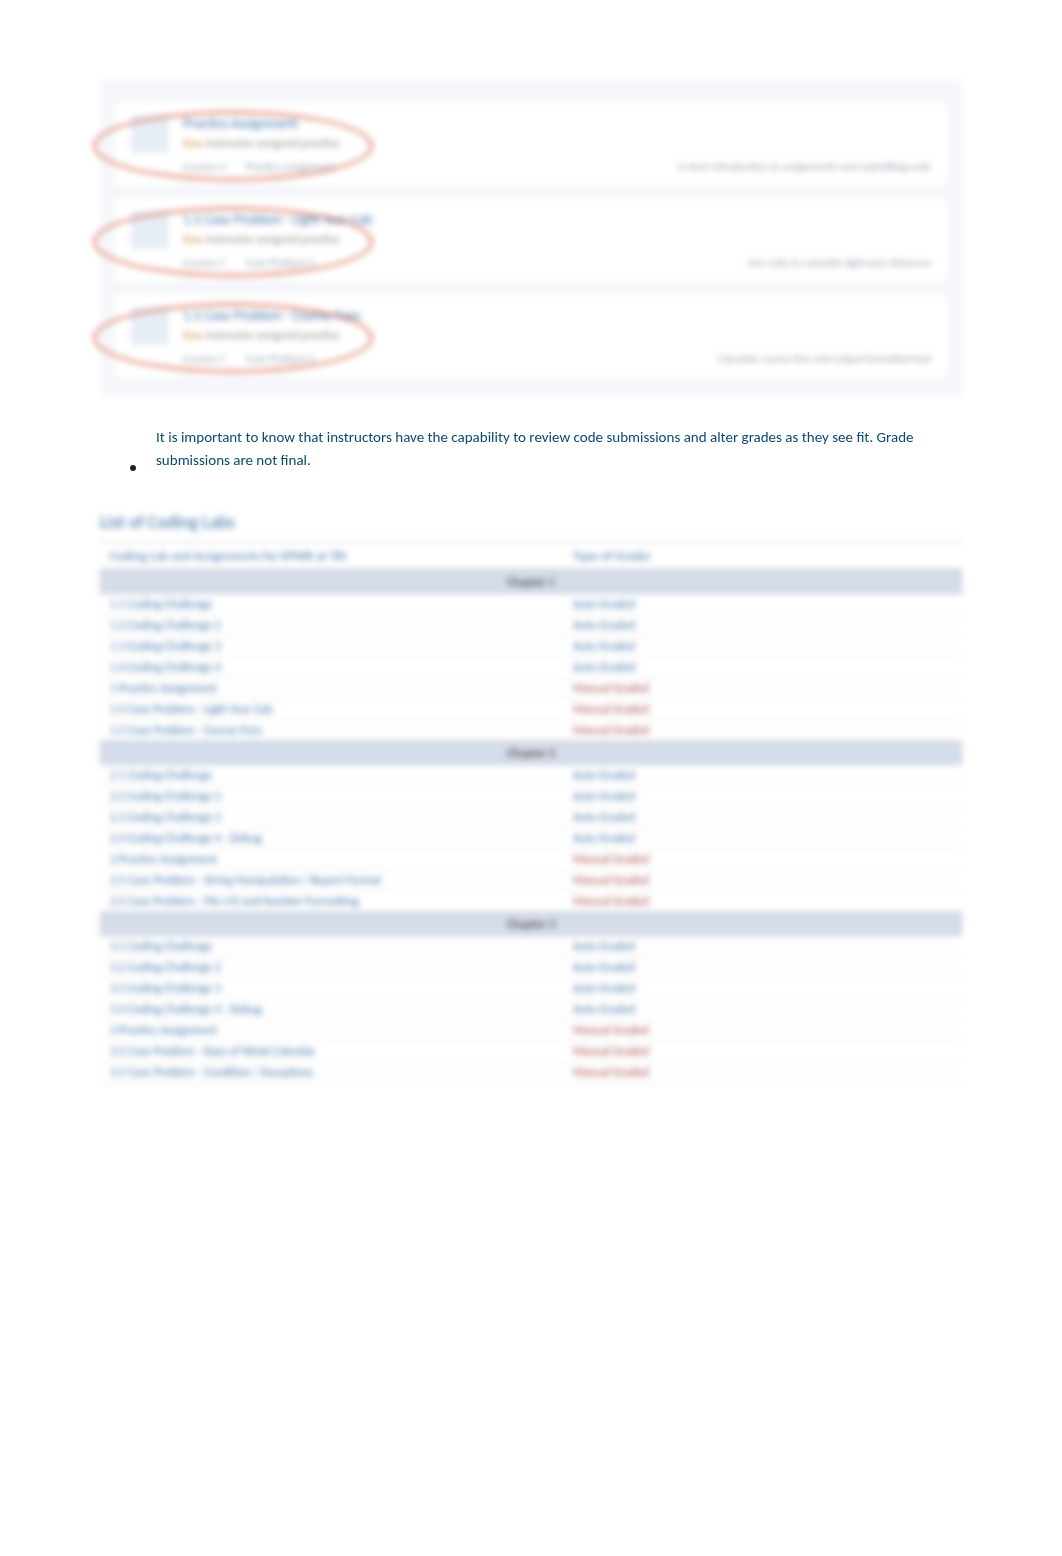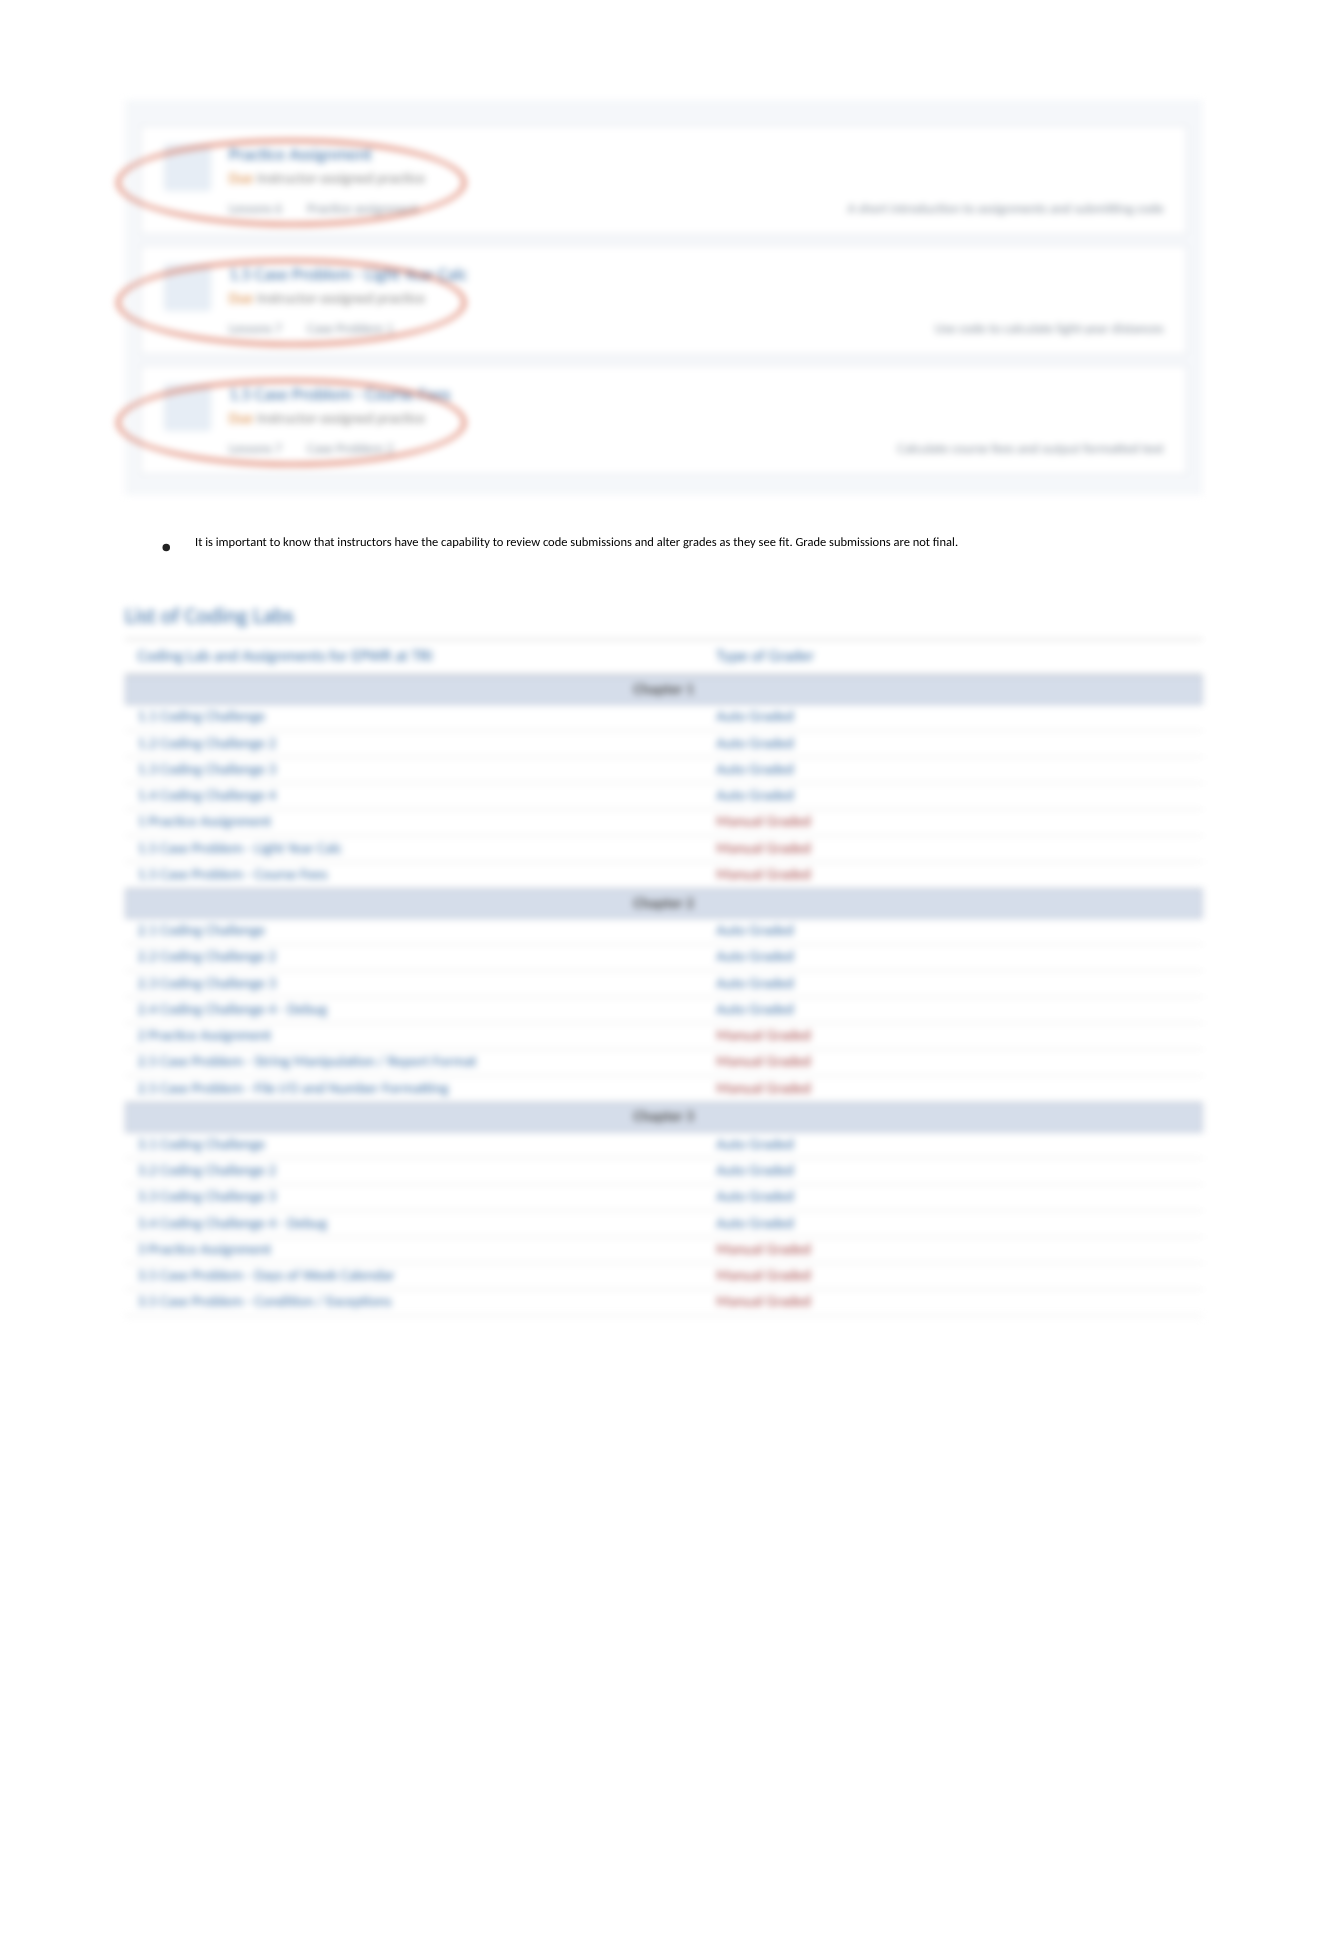--- a/index.html
+++ b/index.html
@@ -79,24 +79,24 @@
       margin-left: auto;
     }
     
     
     .bullet-block {
       padding: 0 30px;
       margin-bottom: 40px;
     }
     .bullet-item {
       display: flex;
-      align-items: center;
-      font-size: 10px;
+      align-items: flex-end;
+      font-size: 15px;
       line-height: 1.5;
-      color: #000000;
+      color: #0c4a6e;
     }
     .bullet-dot {
       width: 6px;
       height: 6px;
       background: #222;
       border-radius: 50%;
       margin-top: 8px;
       margin-right: 20px;
       flex-shrink: 0;
     }

